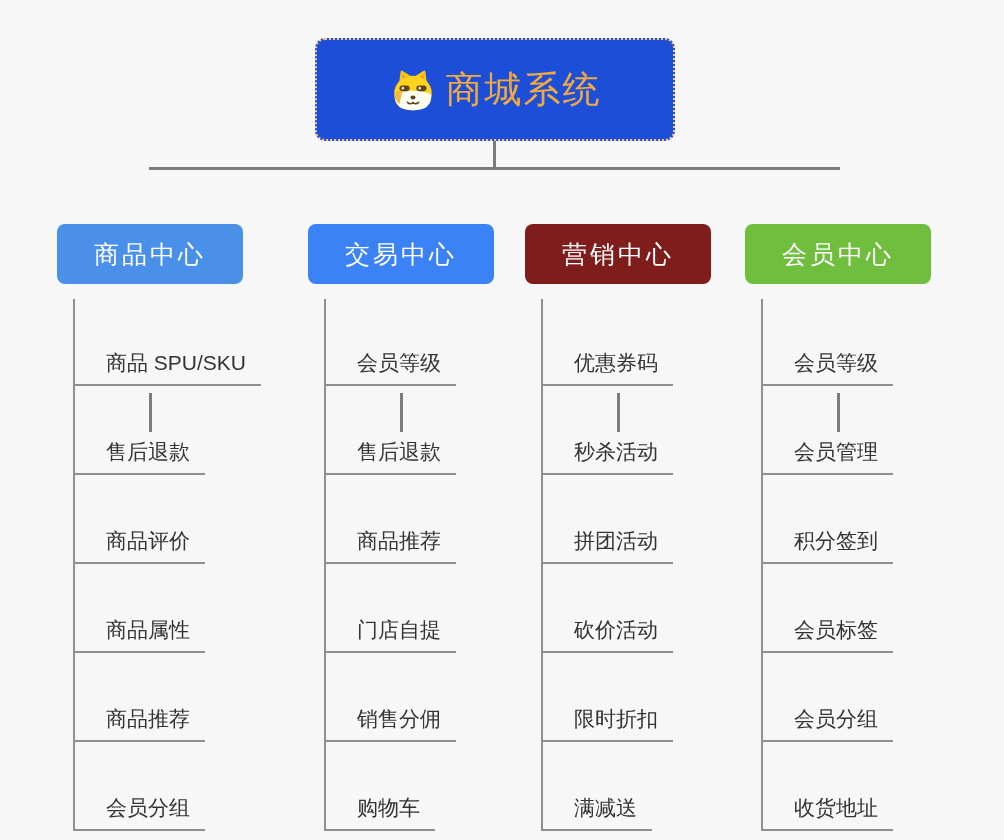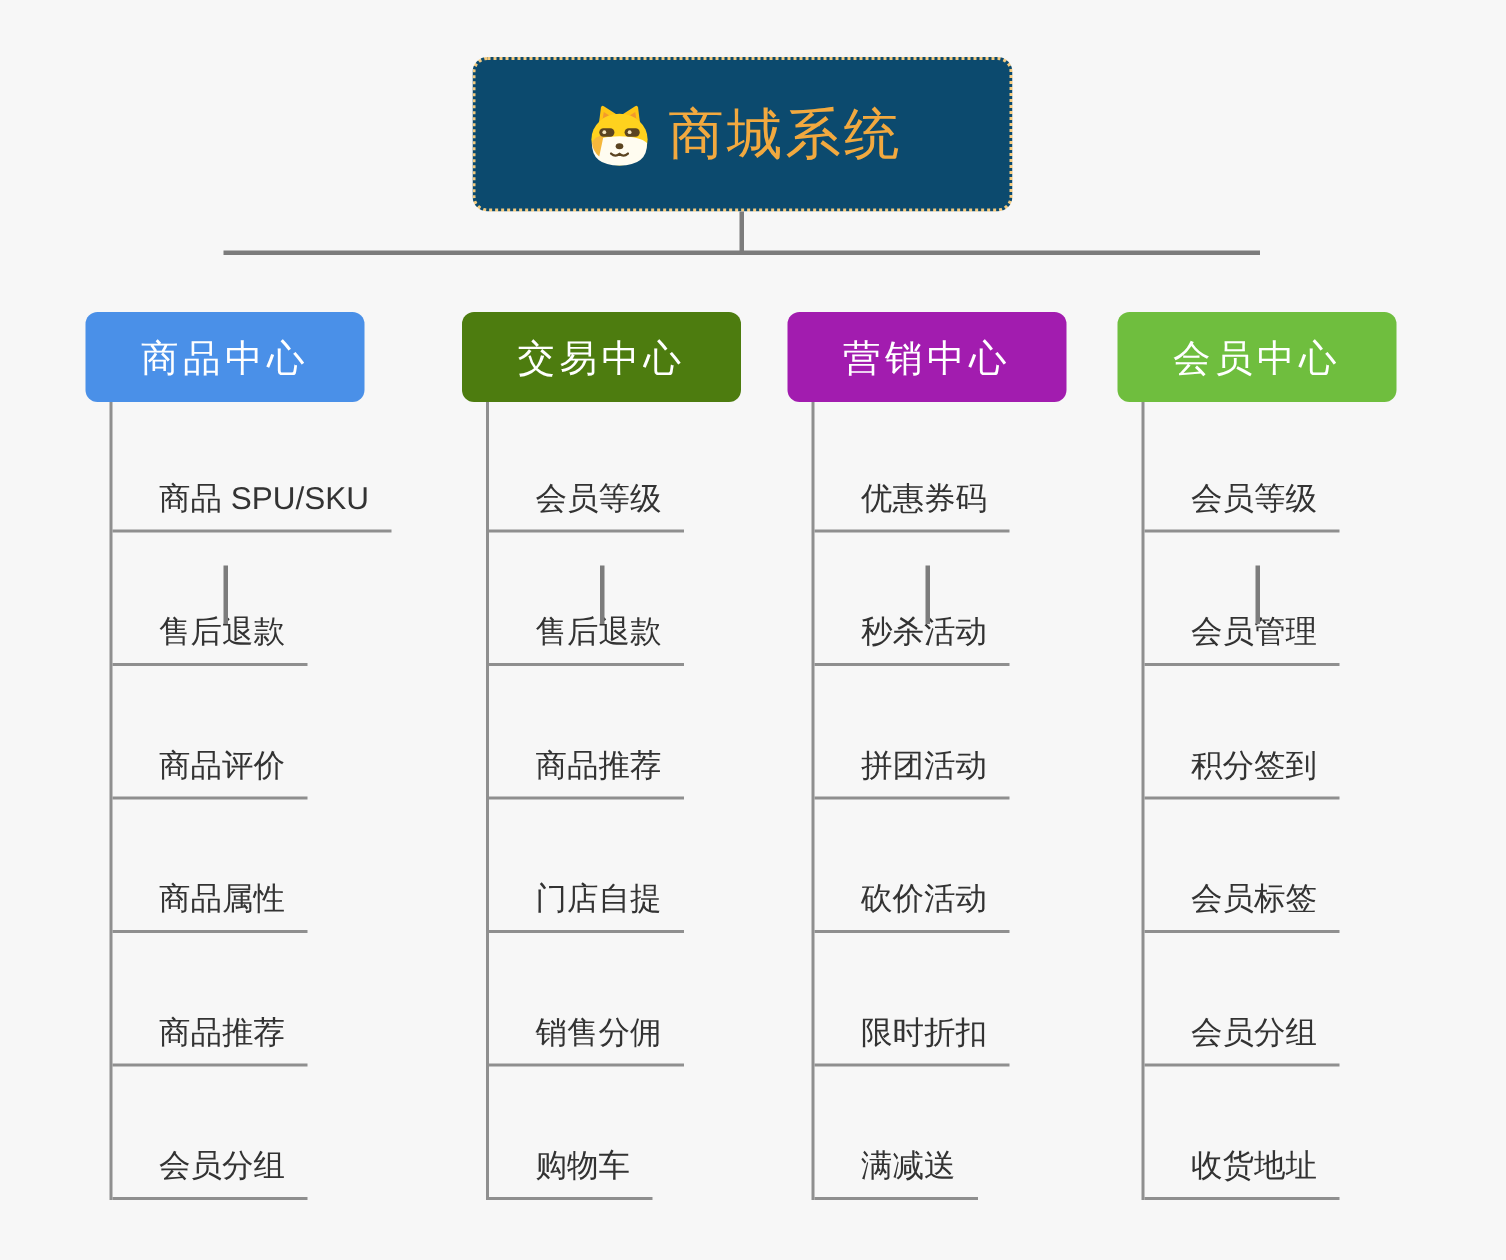--- a/index.html
+++ b/index.html
@@ -15,46 +15,46 @@
   body{
     background:var(--bg);
     font-family:"Liberation Sans","DejaVu Sans",sans-serif;
     position:relative;
   }
   .canvas{position:absolute;inset:0;}
 
   
   .root-node{
     position:absolute;left:315px;top:38px;width:360px;height:103px;
-    background:#0c4a6e;border:2px dotted var(--root-border);border-radius:10px;
+    background:#1d4ed8;border:2px dotted var(--root-border);border-radius:10px;
     display:flex;align-items:center;justify-content:center;gap:9px;
   }
   .root-icon{display:flex;align-items:center;}
   .root-icon svg{width:48px;height:44px;}
   .root-title{
     font-size:37px;color:var(--root-text);letter-spacing:2px;font-weight:400;
   }
 
   
   .conn{position:absolute;background:var(--conn-top);}
   .root-stub{left:493px;top:141px;width:3px;height:28px;}
   .h-line{top:167px;height:3px;}
   .drop{width:3px;top:169px;height:39px;}
 
   
-  .branch{position:absolute;top:208px;width:230px;}
+  .branch{position:absolute;top:224px;width:230px;}
   .branch-node{
     position:relative;width:186px;height:60px;border-radius:8px;
     display:flex;align-items:center;justify-content:center;
   }
   .branch-label{font-size:25px;color:#ffffff;letter-spacing:3px;}
   .children{
     margin-left:16px;
     border-left:2px solid var(--conn-child);
-    display:flex;flex-direction:column;align-items:flex-start;
+    display:flex;flex-direction:column;align-items:flex-start;margin-top:15px;
   }
   .leaf{
     height:89px;
     display:flex;align-items:flex-end;
     padding:0 15px 7px 31px;
     border-bottom:2px solid var(--conn-child);
     white-space:nowrap;
   }
   .leaf:first-child{height:87px;}
   .leaf-label{font-size:21px;color:var(--leaf-text);}
@@ -116,21 +116,21 @@
   </div>
 
   <div class="leaf">
     <span class="leaf-label">会员分组</span>
   </div>
 </div>
   </div>
 
   <div class="branch" style="left: 308px;">
     <div class="conn drop" style="left: 91.5px;"></div>
-    <div class="branch-node" style="background: #4d7c0f;">
+    <div class="branch-node" style="background: #3b82f6;">
       <span class="branch-label">交易中心</span>
     </div>
     <div class="children">
   <div class="leaf">
     <span class="leaf-label">会员等级</span>
   </div>
 
   <div class="leaf">
     <span class="leaf-label">售后退款</span>
   </div>
@@ -148,21 +148,21 @@
   </div>
 
   <div class="leaf">
     <span class="leaf-label">购物车</span>
   </div>
 </div>
   </div>
 
   <div class="branch" style="left: 525px;">
     <div class="conn drop" style="left: 91.5px;"></div>
-    <div class="branch-node" style="background: #a21caf;">
+    <div class="branch-node" style="background: #7f1d1d;">
       <span class="branch-label">营销中心</span>
     </div>
     <div class="children">
   <div class="leaf">
     <span class="leaf-label">优惠券码</span>
   </div>
 
   <div class="leaf">
     <span class="leaf-label">秒杀活动</span>
   </div>

